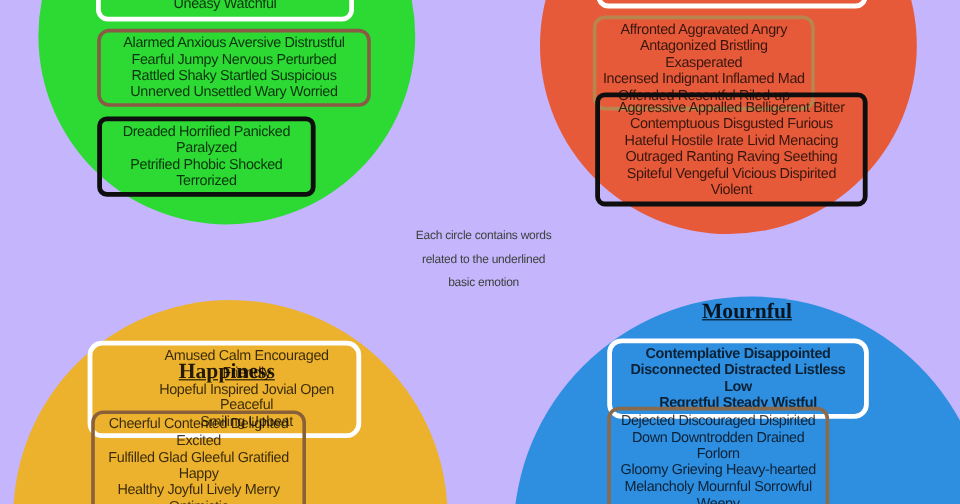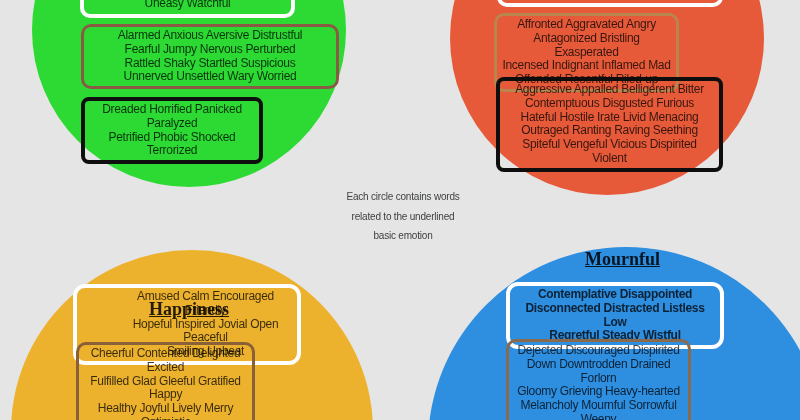--- a/index.html
+++ b/index.html
@@ -1,36 +1,36 @@
 <!DOCTYPE html>
 <html><head>
 <meta charset="utf-8">
 <style>
   html,body { margin:0; padding:0; }
   .canvas {
     position:relative; width:800px; height:420px; overflow:hidden;
-    background:#e5e5e5;
+    background:#c4b5fd;
     font-family:"Liberation Sans","DejaVu Sans",sans-serif;
   }
   .circle { position:absolute; border-radius:50%; }
   .c-fear      { left:32px;  top:-127px; width:314px; height:314px; background:#2cda33; }
   .c-anger     { left:450px; top:-119px; width:314px; height:314px; background:#e75a39; }
   .c-happiness { left:11px;  top:250px;  width:362px; height:362px; background:#edb22d; }
   .c-sadness   { left:428px; top:247px;  width:396px; height:396px; background:#2e8ee0; }
 
   .word-box {
     position:absolute; box-sizing:border-box;
     border:3px solid; border-radius:10px;
     text-align:center; font-size:12px; line-height:13.8px; letter-spacing:-0.3px;
     color:rgba(0,0,0,0.76); padding:2px 3px; white-space:pre-line;
   }
   .b-fear-mild { left:80px; top:-42px; width:215px; height:60px;
     border-color:#ffffff; border-width:4px;
     display:flex; align-items:flex-end; justify-content:center; padding-bottom:3px; }
-  .b-fear-moderate { left:81px; top:24px;  width:258px; border-color:#8a5a44;text-align:center; }
+  .b-fear-moderate { left:81px; top:24px;  width:228px; border-color:#8a5a44;text-align:center; }
   .b-fear-intense  { left:81px; top:97px;  width:182px; border-color:#0e0e0e; border-width:4px; border-radius:8px; }
 
   .b-anger-mild { left:497px; top:-42px; width:226px; height:49px;
     border-color:#ffffff; border-width:4px; }
   .b-anger-moderate { left:494px; top:13px; width:185px; border-color:#b9854f; }
   .b-anger-intense  { left:496px; top:77px; width:227px; border-color:#0e0e0e; border-width:4px; border-radius:8px; }
 
   .b-happiness-mild     { left:73px; top:284px; width:228px; border-color:#ffffff; border-width:4px; border-radius:12px;padding-left:40px; }
   .b-happiness-moderate { left:76px; top:342px; width:179px; border-color:#8a6038; }
 

